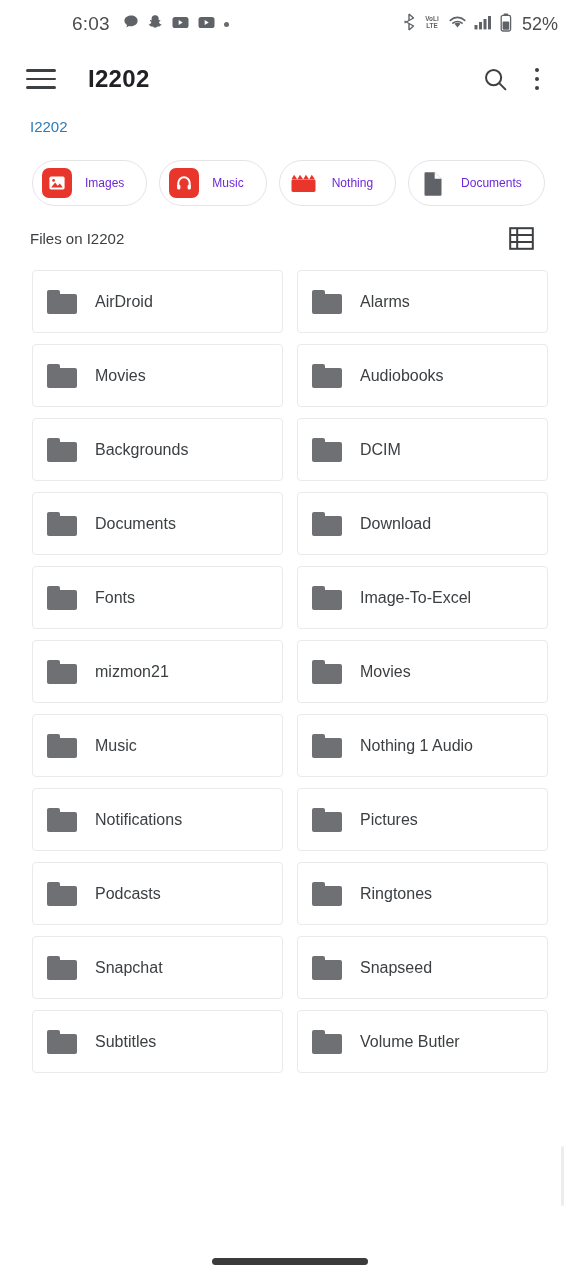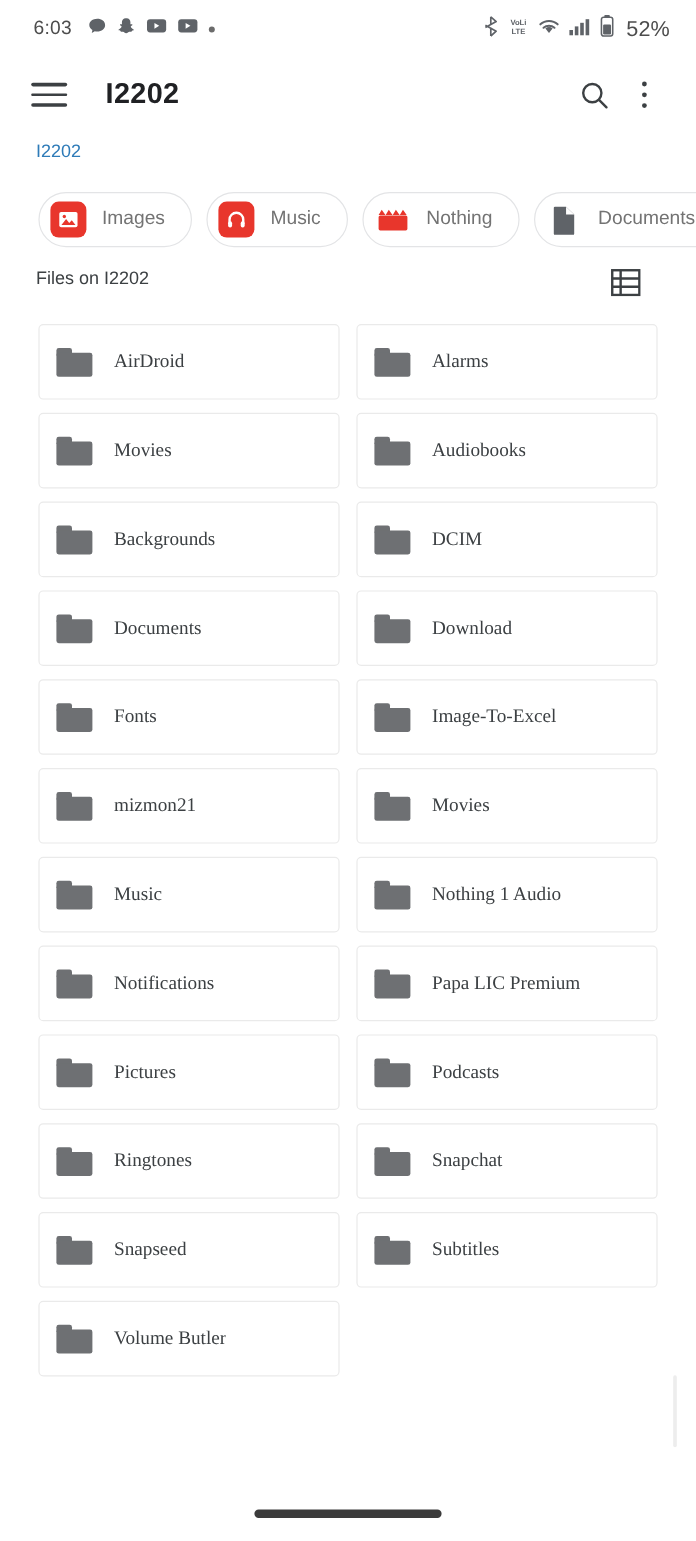--- a/index.html
+++ b/index.html
@@ -13,21 +13,21 @@
   }
 
   
   .statusbar {
     height:48px;
     display:flex;
     align-items:center;
     padding:0 22px 0 28px;
     color:#5f6368;
   }
-  .sb-time { font-size:16px; color:#4d4d4d; letter-spacing:.2px; }
+  .sb-time { font-size:19px; color:#4d4d4d; letter-spacing:.2px;margin-left:44px; }
   .sb-left-icons { display:flex; align-items:center; gap:9px; margin-left:13px; }
   .sb-spacer { flex:1; }
   .sb-right-icons { display:flex; align-items:center; gap:7px; }
   .sb-batt-text { font-size:18px; color:#4d4d4d; margin-left:3px; }
   .sb-dot { width:5px; height:5px; border-radius:50%; background:#6b6b6b; }
 
   
   .appbar {
     height:62px;
     display:flex;
@@ -61,44 +61,43 @@
     align-items:center;
     gap:13px;
     height:46px;
     padding:0 22px 0 9px;
     border:1px solid #e3e4e6;
     border-radius:26px;
     background:#fff;
     flex:none;
     cursor:pointer;
   }
-  .chip-label { font-size:16px; color:#737373; }
+  .chip-label { font-size:12px; color:#6d28d9; }
   .chip-icon { width:30px; height:30px; border-radius:7px; display:flex; align-items:center; justify-content:center; flex:none; }
   .chip-icon.red { background:#e8362c; }
   .chip-icon.grey { background:transparent; }
 
   
   .section-head {
     display:flex;
-    align-items:flex-start;
+    align-items:center;
     padding:16px 46px 0 30px;
     height:44px;
   }
   .section-title { font-size:15px; color:#3c4043; }
   .section-head .sp { flex:1; }
   .viewtoggle { cursor:pointer; display:flex; }
 
   
   .grid {
     display:grid;
     grid-template-columns:1fr 1fr;
     gap:11px 14px;
     padding:18px 32px 0 32px;
     position:relative;
-    font-family:Liberation Serif, serif;
   }
   .fcard {
     height:63px;
     border:1px solid #eaeaea;
     border-radius:4px;
     background:#fff;
     display:flex;
     align-items:center;
     padding:0 14px;
     gap:18px;
@@ -390,27 +389,20 @@
         <span class="tab"></span>
         <span class="body"></span>
       </span>
       <span class="fname">Notifications</span>
     </div>
     <div class="fcard">
       <span class="folder-icon">
         <span class="tab"></span>
         <span class="body"></span>
       </span>
-      <span class="fname">Papa LIC Premium</span>
-    </div>
-    <div class="fcard">
-      <span class="folder-icon">
-        <span class="tab"></span>
-        <span class="body"></span>
-      </span>
       <span class="fname">Pictures</span>
     </div>
     <div class="fcard">
       <span class="folder-icon">
         <span class="tab"></span>
         <span class="body"></span>
       </span>
       <span class="fname">Podcasts</span>
     </div>
     <div class="fcard">

